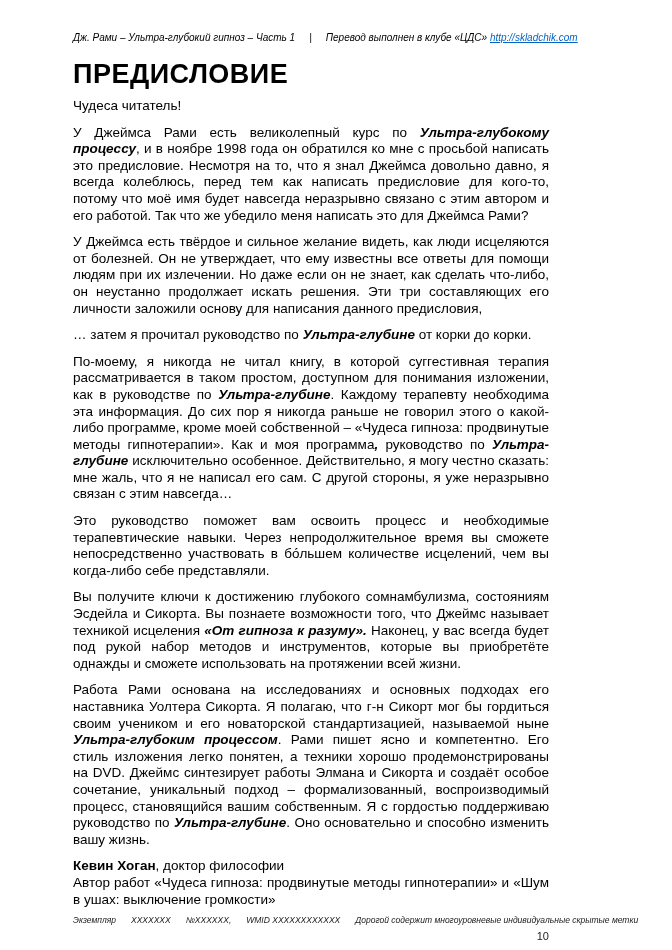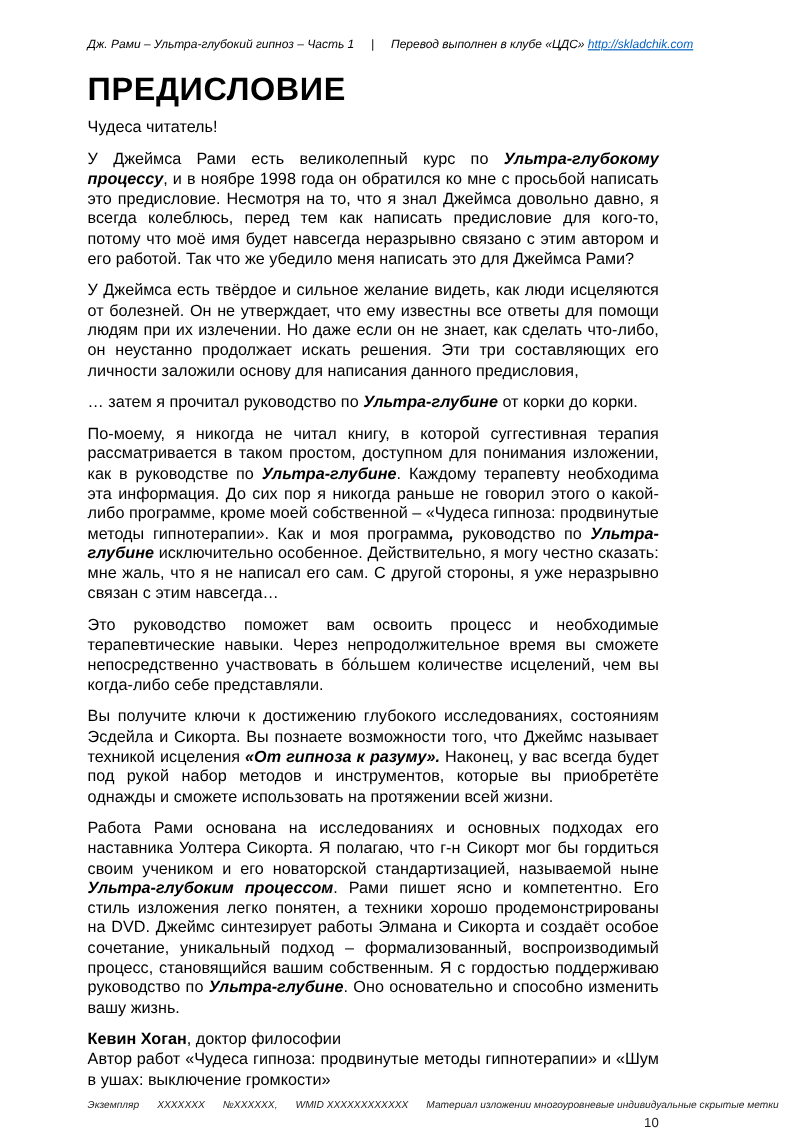--- a/index.html
+++ b/index.html
@@ -82,32 +82,32 @@
 
   <h1 class="title">ПРЕДИСЛОВИЕ</h1>
 
   <div class="bodytext" id="body-paragraphs">
       <p><span>Чудеса читатель!</span></p>
       <p><span>У Джеймса Рами есть великолепный курс по </span><span class="bi">Ультра-глубокому процессу</span><span>, и в ноябре 1998 года он обратился ко мне с просьбой написать это предисловие. Несмотря на то, что я знал Джеймса довольно давно, я всегда колеблюсь, перед тем как написать предисловие для кого-то, потому что моё имя будет навсегда неразрывно связано с этим автором и его работой. Так что же убедило меня написать это для Джеймса Рами?</span></p>
       <p><span>У Джеймса есть твёрдое и сильное желание видеть, как люди исцеляются от болезней. Он не утверждает, что ему известны все ответы для помощи людям при их излечении. Но даже если он не знает, как сделать что-либо, он неустанно продолжает искать решения. Эти три составляющих его личности заложили основу для написания данного предисловия,</span></p>
       <p><span>… затем я прочитал руководство по </span><span class="bi">Ультра-глубине</span><span> от корки до корки.</span></p>
       <p><span>По-моему, я никогда не читал книгу, в которой суггестивная терапия рассматривается в таком простом, доступном для понимания изложении, как в руководстве по </span><span class="bi">Ультра-глубине</span><span>. Каждому терапевту необходима эта информация. До сих пор я никогда раньше не говорил этого о какой-либо программе, кроме моей собственной – «Чудеса гипноза: продвинутые методы гипнотерапии». Как и моя программа</span><span class="bi">,</span><span> руководство по </span><span class="bi">Ультра-глубине</span><span> исключительно особенное. Действительно, я могу честно сказать: мне жаль, что я не написал его сам. С другой стороны, я уже неразрывно связан с этим навсегда…</span></p>
       <p><span>Это руководство поможет вам освоить процесс и необходимые терапевтические навыки. Через непродолжительное время вы сможете непосредственно участвовать в бо́льшем количестве исцелений, чем вы когда-либо себе представляли.</span></p>
-      <p><span>Вы получите ключи к достижению глубокого исследованиях, состояниям Эсдейла и Сикорта. Вы познаете возможности того, что Джеймс называет техникой исцеления </span><span class="bi">«От гипноза к разуму».</span><span> Наконец, у вас всегда будет под рукой набор методов и инструментов, которые вы приобретёте однажды и сможете использовать на протяжении всей жизни.</span></p>
+      <p><span>Вы получите ключи к достижению глубокого сомнамбулизма, состояниям Эсдейла и Сикорта. Вы познаете возможности того, что Джеймс называет техникой исцеления </span><span class="bi">«От гипноза к разуму».</span><span> Наконец, у вас всегда будет под рукой набор методов и инструментов, которые вы приобретёте однажды и сможете использовать на протяжении всей жизни.</span></p>
       <p><span>Работа Рами основана на исследованиях и основных подходах его наставника Уолтера Сикорта. Я полагаю, что г-н Сикорт мог бы гордиться своим учеником и его новаторской стандартизацией, называемой ныне </span><span class="bi">Ультра-глубоким процессом</span><span>. Рами пишет ясно и компетентно. Его стиль изложения легко понятен, а техники хорошо продемонстрированы на DVD. Джеймс синтезирует работы Элмана и Сикорта и создаёт особое сочетание, уникальный подход – формализованный, воспроизводимый процесс, становящийся вашим собственным. Я с гордостью поддерживаю руководство по </span><span class="bi">Ультра-глубине</span><span>. Оно основательно и способно изменить вашу жизнь.</span></p>
     </div>
 
   <div class="sig">
     <p id="sig-name"><span class="b">Кевин Хоган</span><span>, доктор философии</span></p>
     <p>Автор работ «Чудеса гипноза: продвинутые методы гипнотерапии» и «Шум в ушах: выключение громкости»</p>
   </div>
 
   <div class="meta" id="footer-meta">
       <span>Экземпляр</span>
       <span>XXXXXXX</span>
       <span>№XXXXXX,</span>
       <span>WMID XXXXXXXXXXXX</span>
-      <span>Материал изложении многоуровневые индивидуальные скрытые метки</span>
+      <span>Дорогой содержит многоуровневые индивидуальные скрытые метки</span>
     </div>
 
   <div class="pagenum">10</div>
 
 </div>
 
 </body></html>

